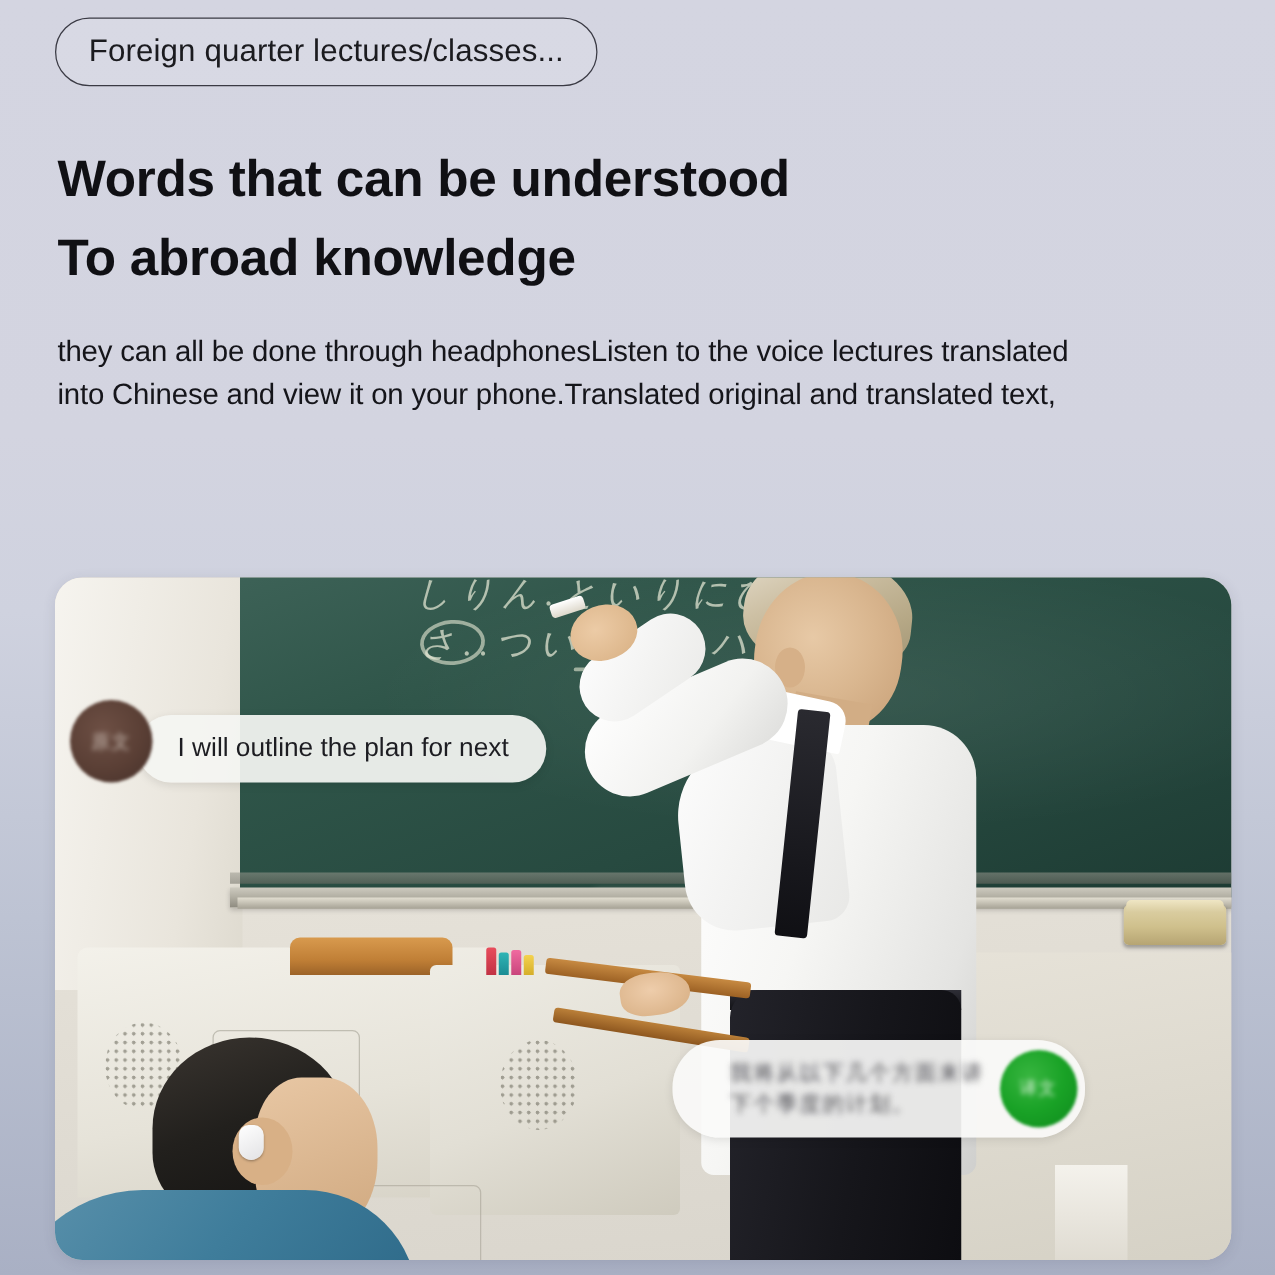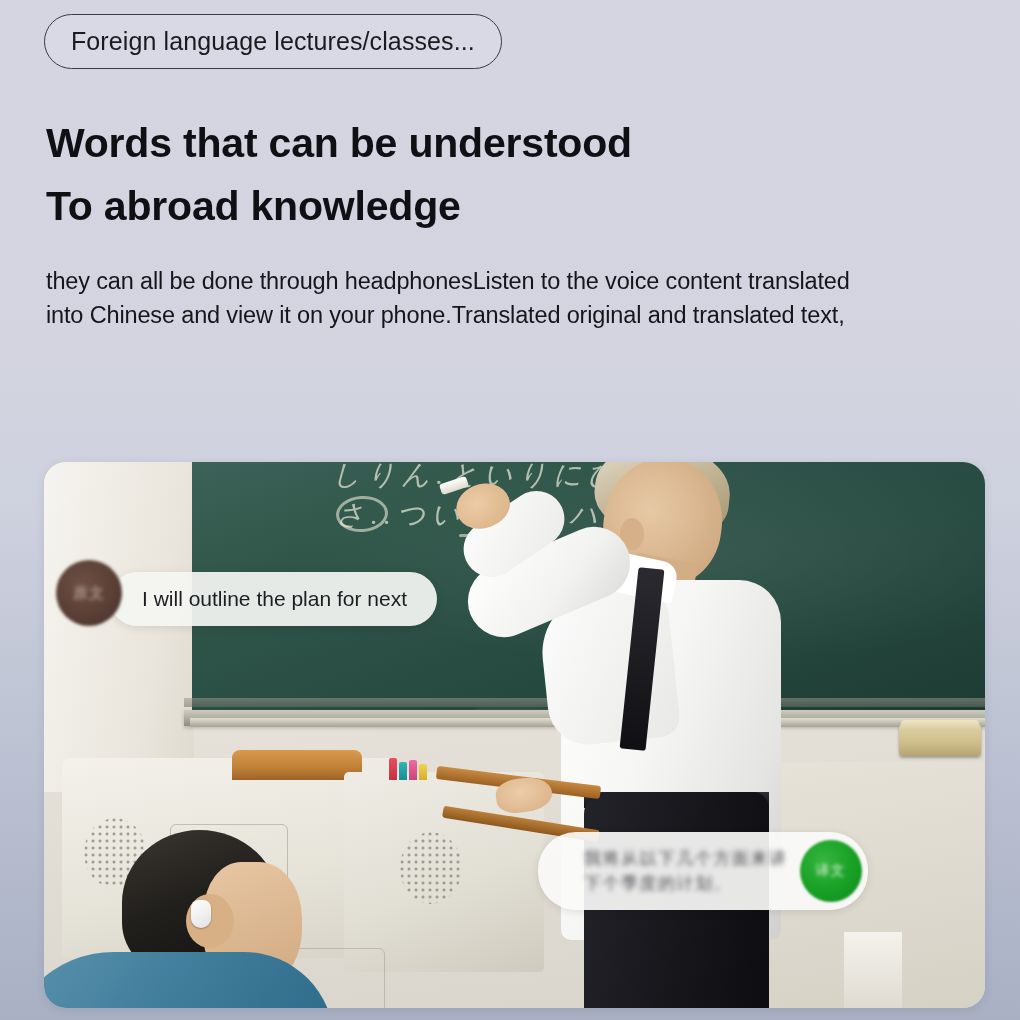--- a/index.html
+++ b/index.html
@@ -338,30 +338,30 @@
     filter:blur(1.2px); z-index:2; position:relative;
   }
   #bubble-right .avatar .av-text{
     font-size:14px; color:#dff3de; letter-spacing:1px; filter:blur(1.6px);
   }
 </style>
 </head>
 <body>
 
 <div id="tag-badge">
-  <span>Foreign language lectures/classes...</span>
+  <span>Foreign quarter lectures/classes...</span>
 </div>
 
 <div id="headline">
   <div class="hl">Words that can be understood</div>
   <div class="hl">To abroad knowledge</div>
 </div>
 
 <div id="body-copy">
-  <div class="bl">they can all be done through headphonesListen to the voice content translated</div>
+  <div class="bl">they can all be done through headphonesListen to the voice lectures translated</div>
   <div class="bl">into Chinese and view it on your phone.Translated original and translated text,</div>
 </div>
 
 <div id="classroom-photo">
 
   <div class="layer wall"></div>
   <div class="layer rb-wall"></div>
   <div class="layer rb-dark"></div>
   <div class="layer rb-light"></div>
   <div class="layer wall-left"></div>

